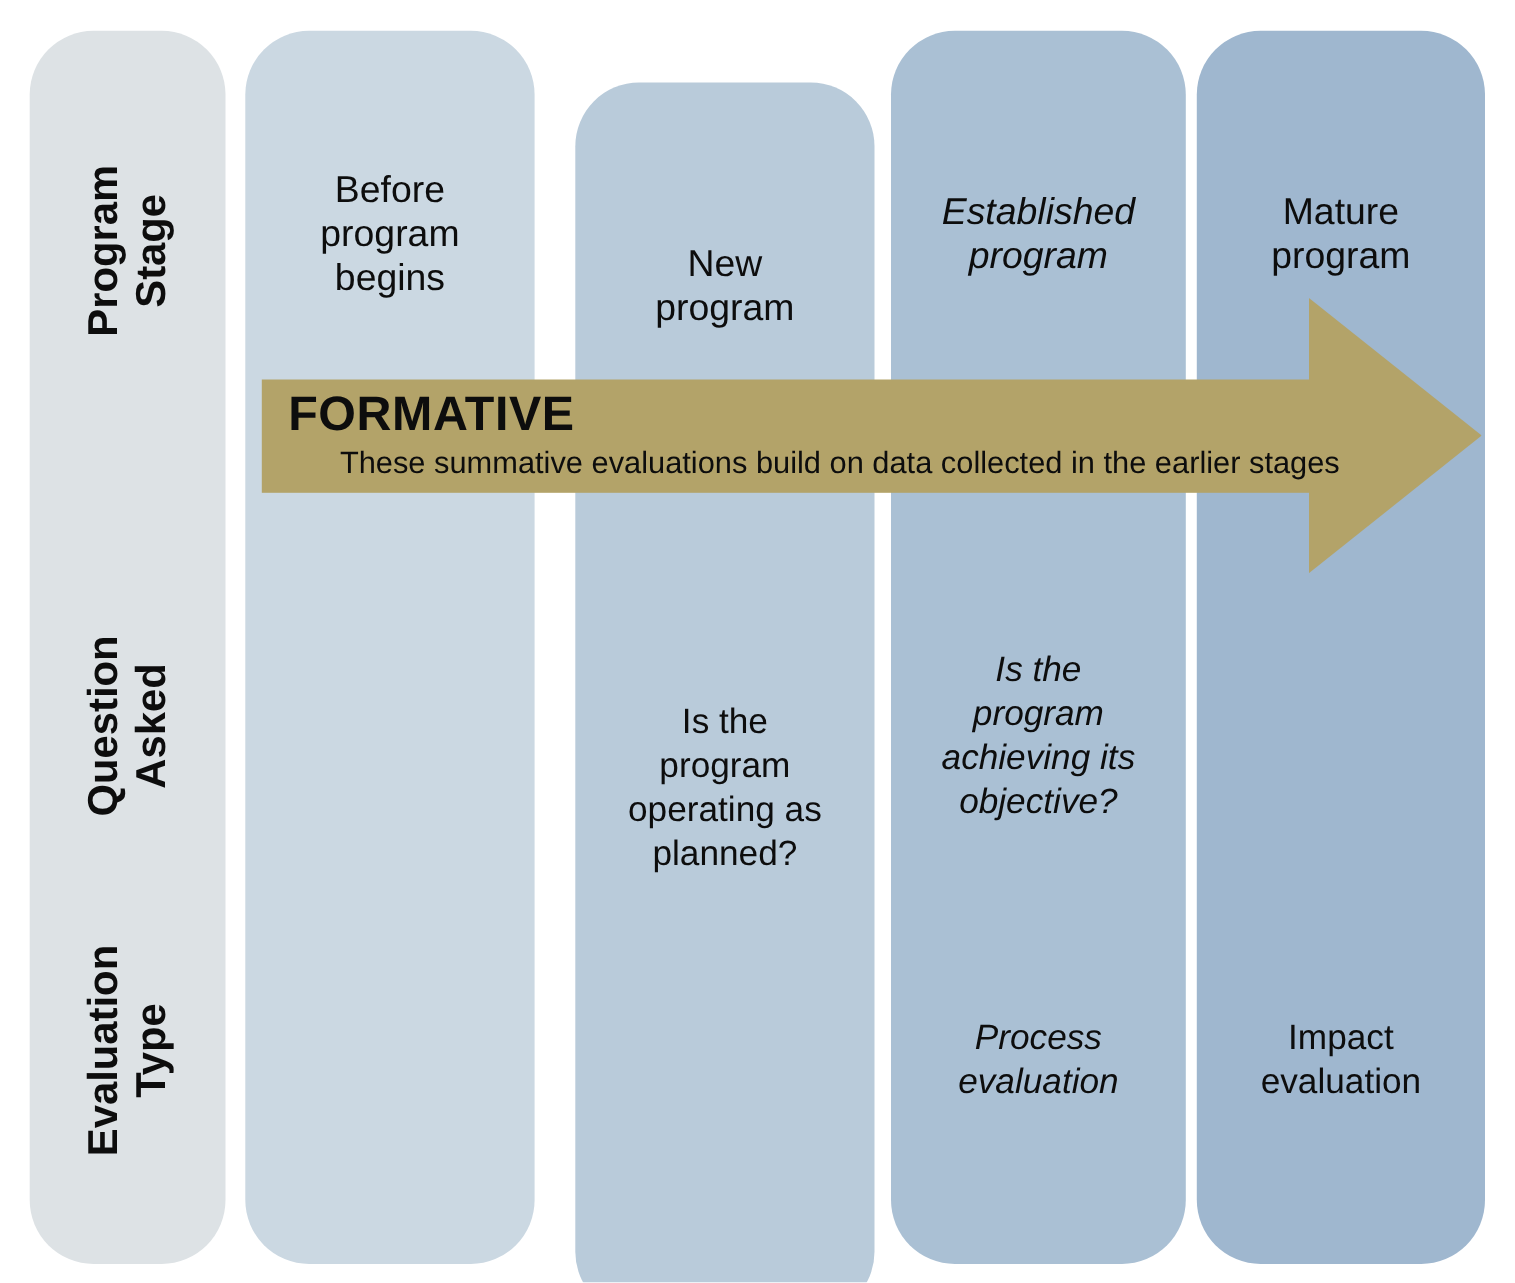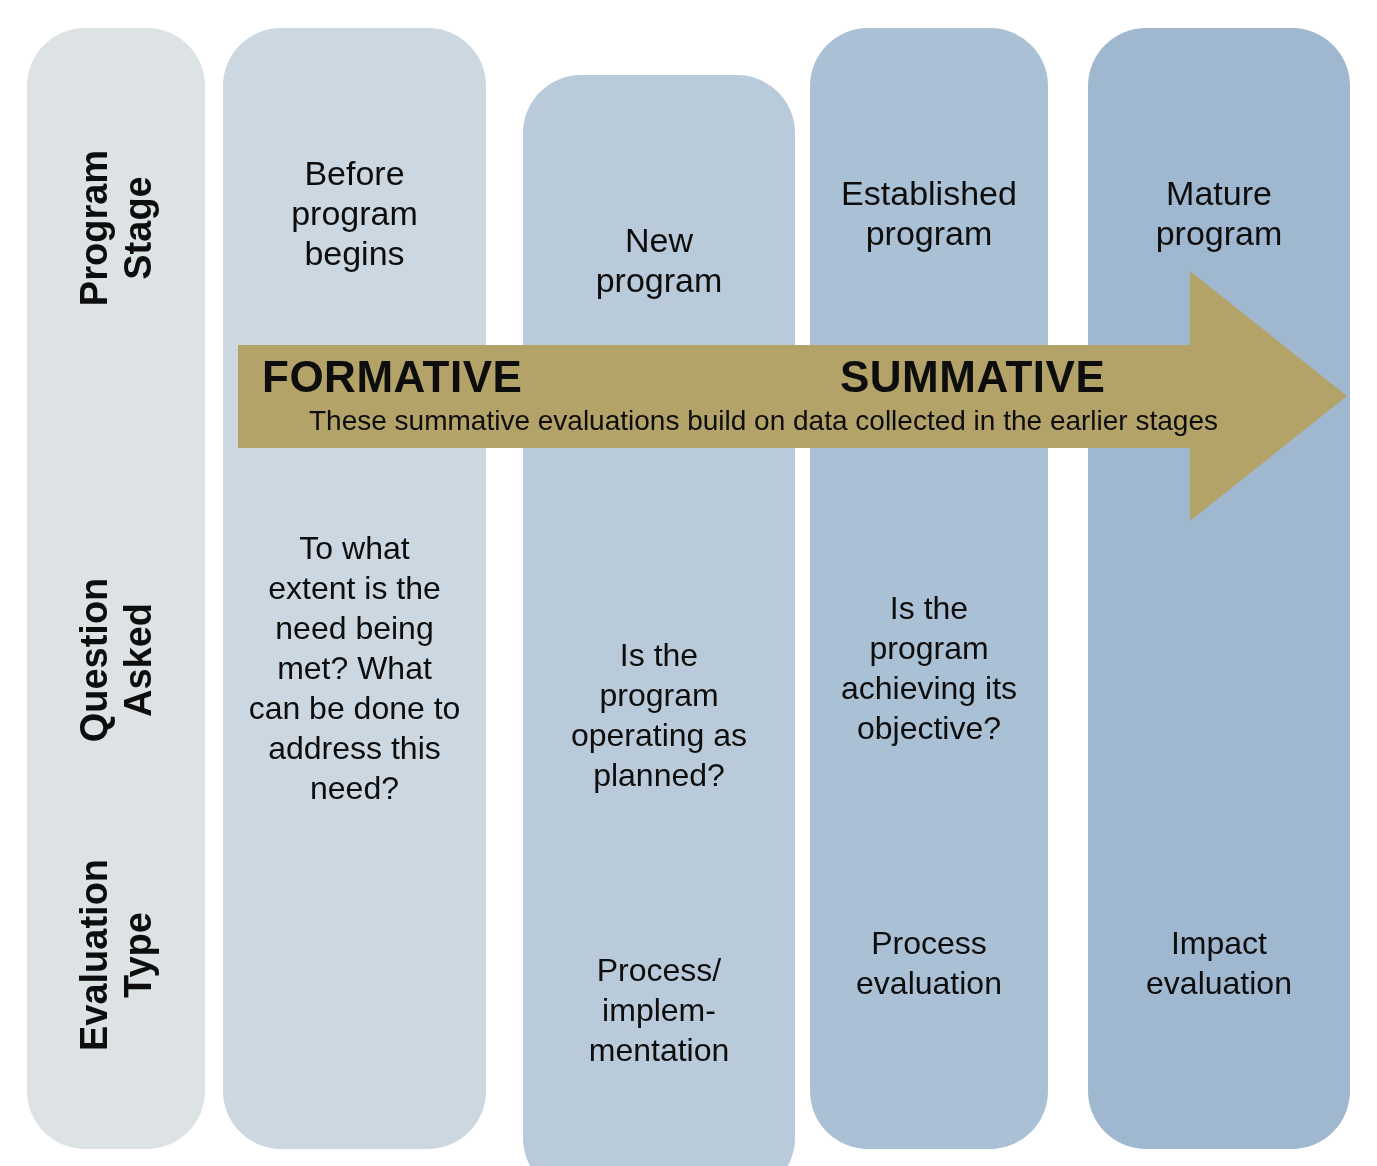--- a/index.html
+++ b/index.html
@@ -18,21 +18,21 @@
   }
   .column {
     position: absolute;
     top: 28px;
     height: 1121px;
     border-radius: 58px;
   }
   .col-labels { left: 27px;  width: 178px; }
   .col-1      { left: 223px; width: 263px; }
   .col-2      { left: 523px; width: 272px; }
-  .col-3      { left: 810px; width: 238px; }
+  .col-3      { left: 810px; width: 268px; font-style: italic; }
   .col-4      { left: 1088px; width: 262px; }
 
   .cell {
     position: absolute;
     left: 0;
     width: 100%;
     display: flex;
     align-items: center;
     justify-content: center;
     text-align: center;
@@ -115,39 +115,29 @@
     <div class="rot-cell rot-eval">
       <span class="rot-text">Evaluation
 Type</span>
     </div>
   </div>
 
   <div class="column col-1" style="background-color: rgb(203, 216, 226);">
     <div class="cell stage-cell">Before
 program
 begins</div>
-    <div class="cell question-cell">To what
-extent is the
-need being
-met? What
-can be done to
-address this
-need?</div>
   </div>
 
   <div class="column col-2" style="background-color: rgb(185, 203, 218); margin-top: 47px;">
     <div class="cell stage-cell">New
 program</div>
     <div class="cell question-cell">Is the
 program
 operating as
 planned?</div>
-    <div class="cell evaltype-cell">Process/
-implem-
-mentation</div>
   </div>
 
   <div class="column col-3" style="background-color: rgb(170, 192, 212);">
     <div class="cell stage-cell">Established
 program</div>
     <div class="cell question-cell">Is the
 program
 achieving its
 objective?</div>
     <div class="cell evaltype-cell">Process
@@ -157,16 +147,15 @@
   <div class="column col-4" style="background-color: rgb(159, 183, 207);">
     <div class="cell stage-cell">Mature
 program</div>
     <div class="cell evaltype-cell">Impact
 evaluation</div>
   </div>
 
   <div class="arrow-band" style="background-color: rgb(179, 163, 105);"></div>
   <div class="arrow-head" style="background-color: rgb(179, 163, 105);"></div>
   <div class="formative-label">FORMATIVE</div>
-  <div class="summative-label">SUMMATIVE</div>
   <div class="arrow-subtitle">These summative evaluations build on data collected in the earlier stages</div>
 
 </div>
 
 </body></html>

